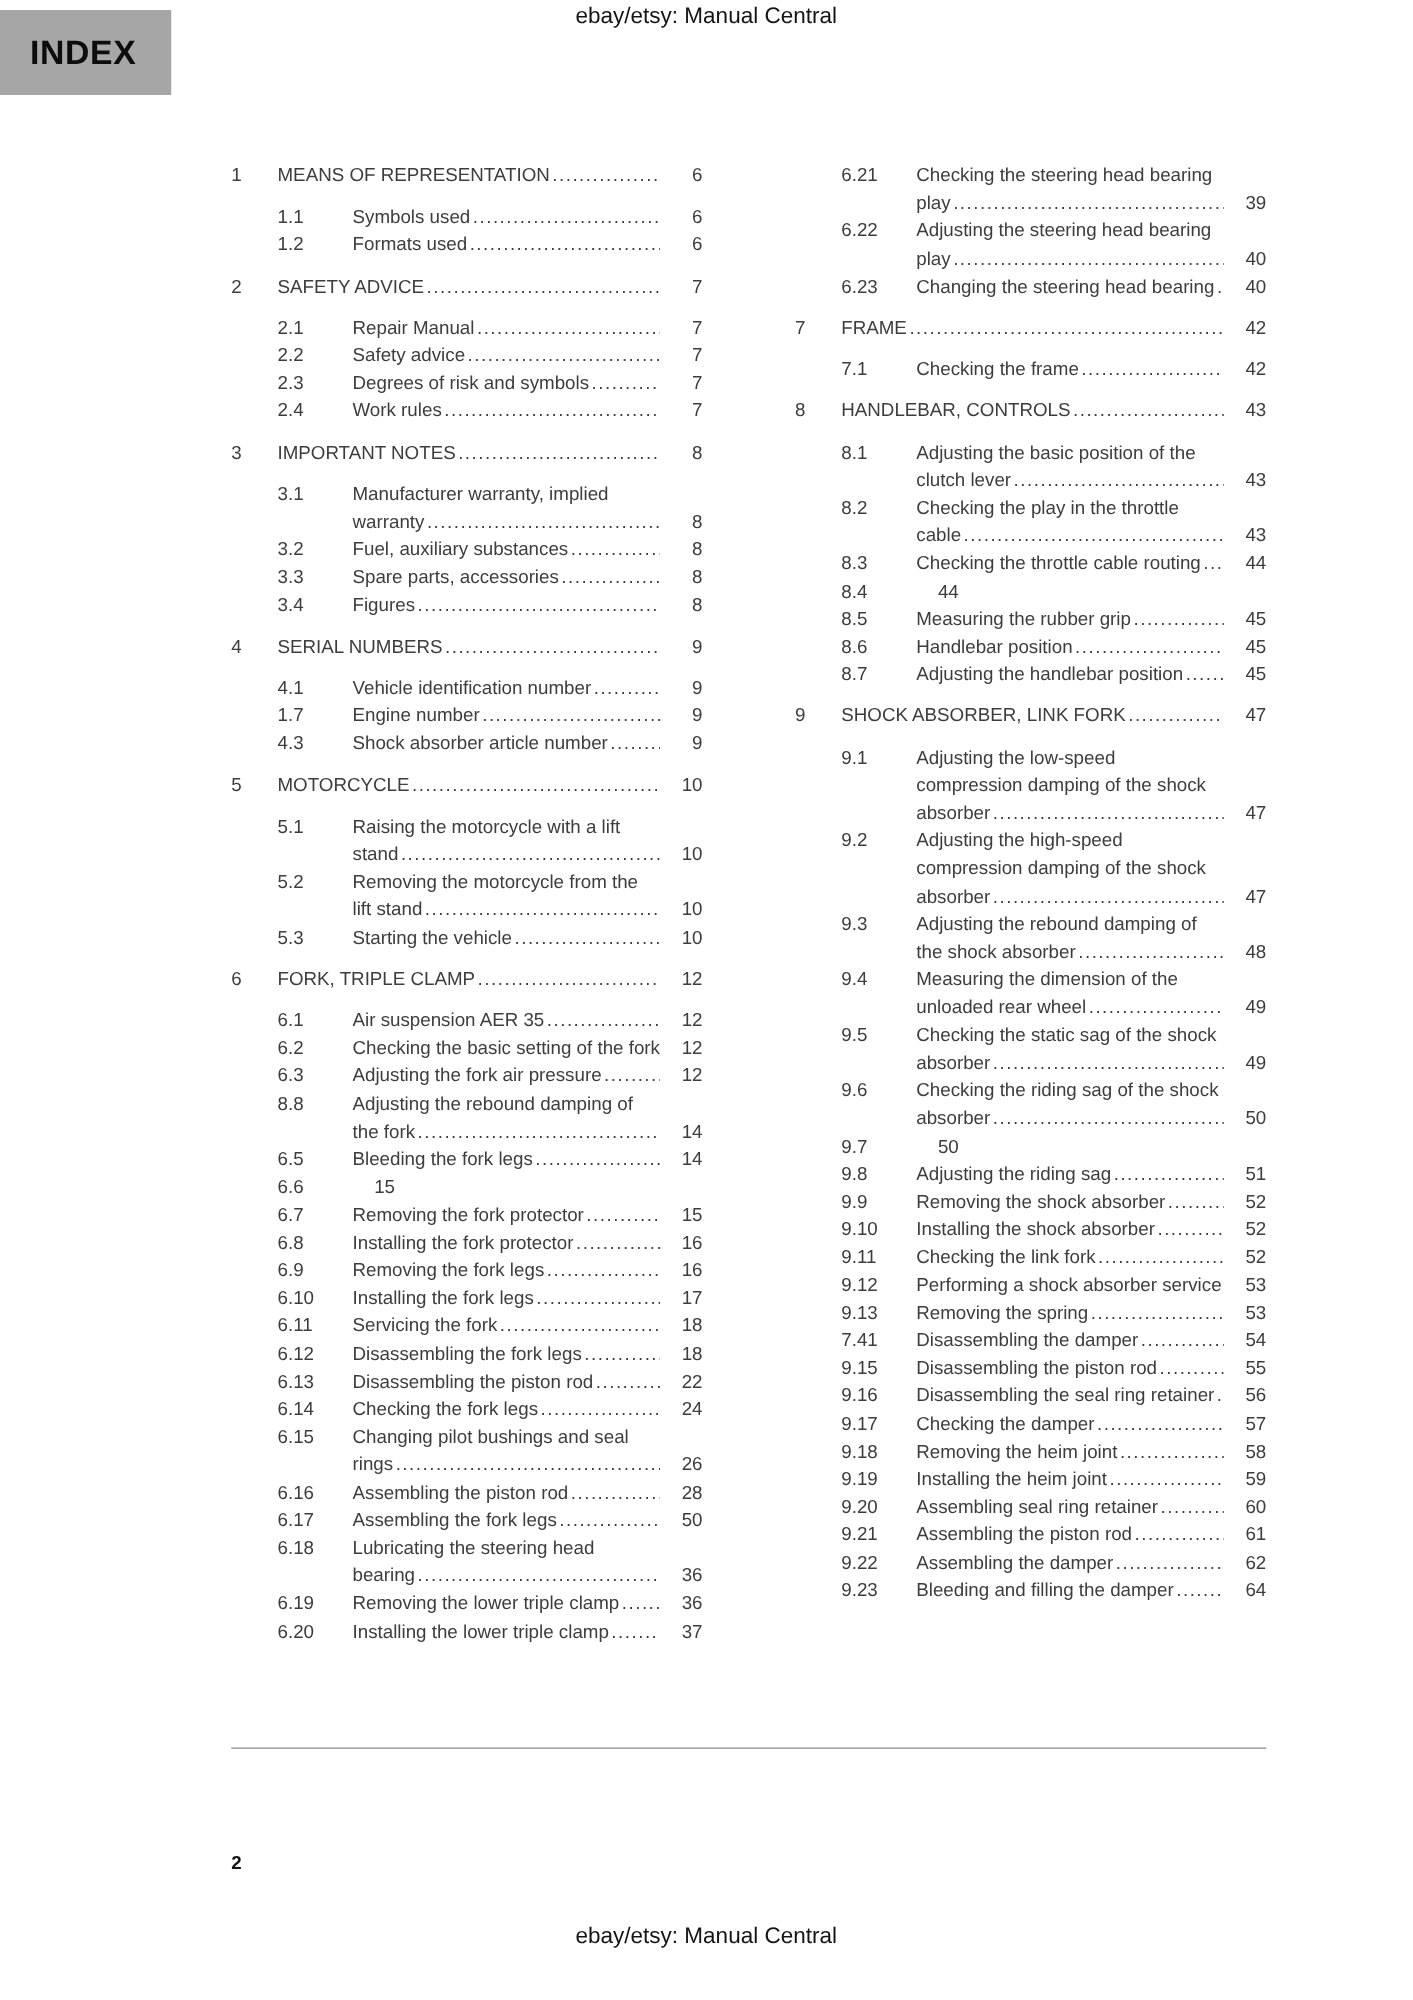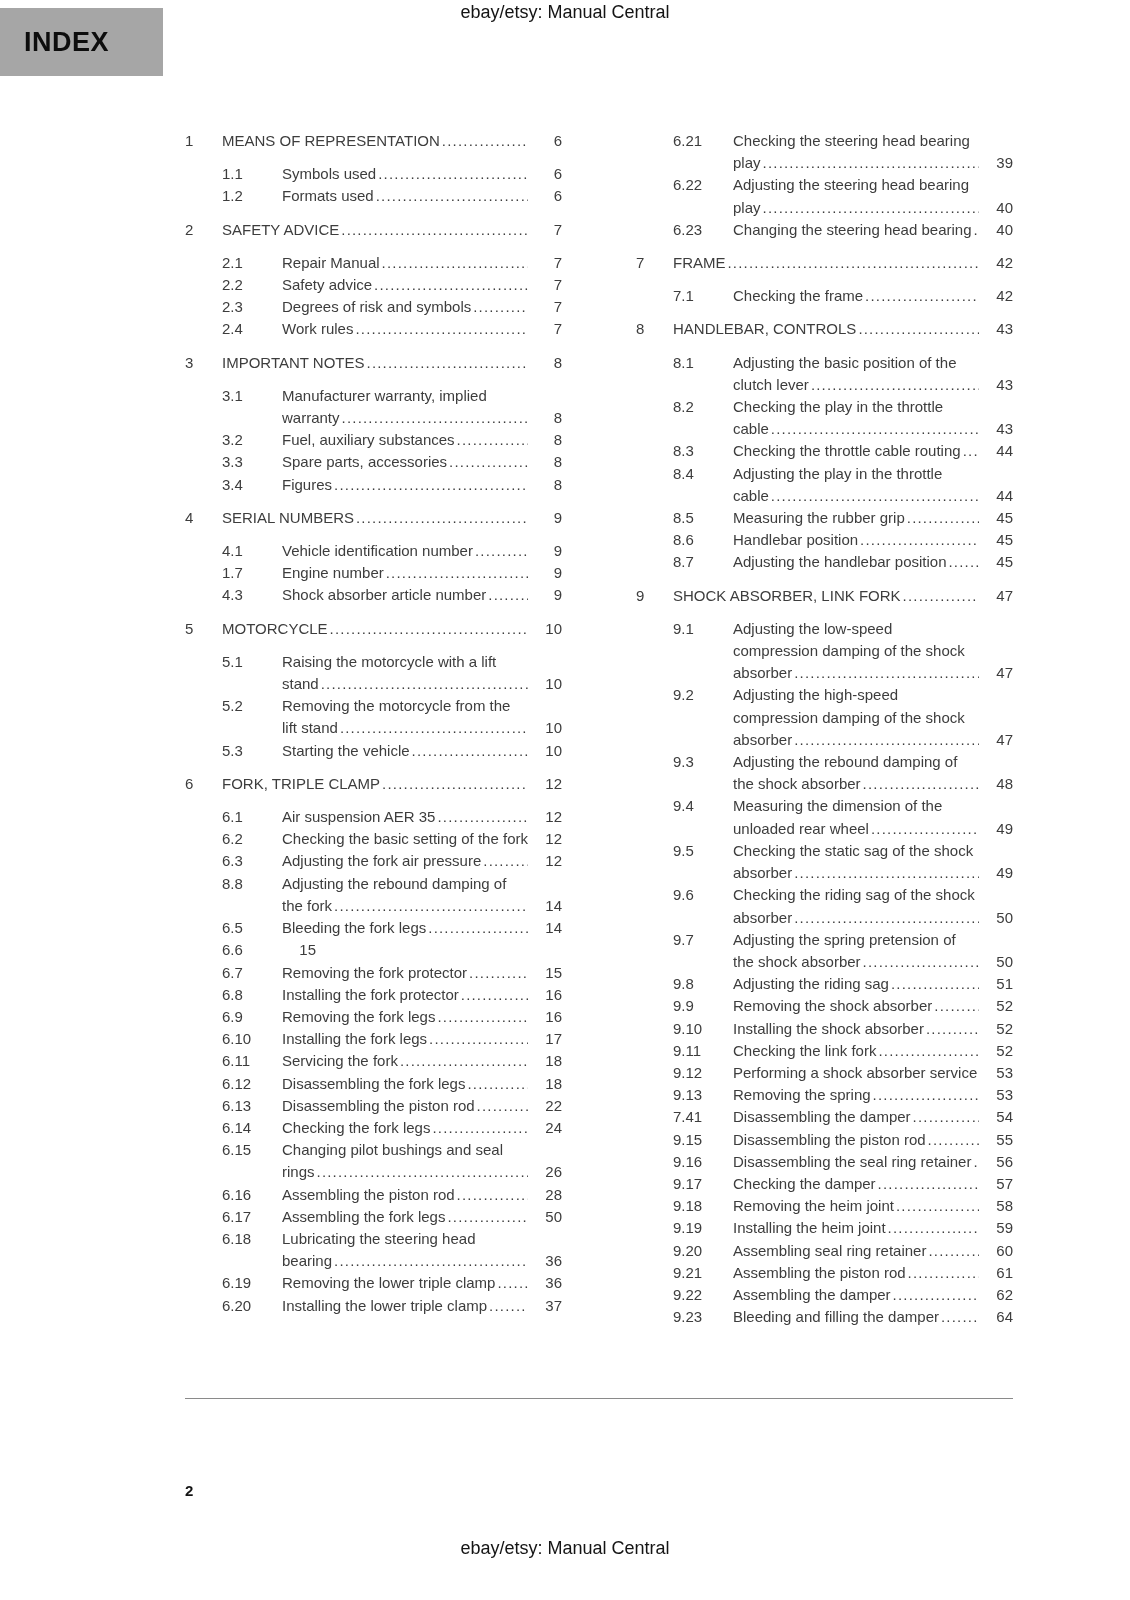--- a/index.html
+++ b/index.html
@@ -20,21 +20,21 @@
     width: 100%;
     text-align: center;
     font-size: 18px;
     color: #141414;
   }
 
   .index-box {
     position: absolute;
     top: 8px;
     left: 0;
-    width: 163px;
+    width: 137px;
     height: 68px;
     background: #a6a6a6;
     display: flex;
     align-items: center;
   }
   .index-label {
     font-size: 27px;
     font-weight: bold;
     color: #0d0d0d;
     padding-left: 24px;
@@ -376,21 +376,20 @@
     <span class="ttl">Checking the play in the throttle cable</span>
     <span class="pg">43</span>
   </div>
       <div class="entry sub">
     <span class="num">8.3</span>
     <span class="ttl">Checking the throttle cable routing</span>
     <span class="pg">44</span>
   </div>
       <div class="entry sub">
     <span class="num">8.4</span>
-    <span class="ttl">Adjusting the play in the throttle cable</span>
     <span class="pg">44</span>
   </div>
       <div class="entry sub">
     <span class="num">8.5</span>
     <span class="ttl">Measuring the rubber grip</span>
     <span class="pg">45</span>
   </div>
       <div class="entry sub">
     <span class="num">8.6</span>
     <span class="ttl">Handlebar position</span>
@@ -431,21 +430,20 @@
     <span class="ttl">Checking the static sag of the shock absorber</span>
     <span class="pg">49</span>
   </div>
       <div class="entry sub">
     <span class="num">9.6</span>
     <span class="ttl">Checking the riding sag of the shock absorber</span>
     <span class="pg">50</span>
   </div>
       <div class="entry sub">
     <span class="num">9.7</span>
-    <span class="ttl">Adjusting the spring pretension of the shock absorber</span>
     <span class="pg">50</span>
   </div>
       <div class="entry sub">
     <span class="num">9.8</span>
     <span class="ttl">Adjusting the riding sag</span>
     <span class="pg">51</span>
   </div>
       <div class="entry sub">
     <span class="num">9.9</span>
     <span class="ttl">Removing the shock absorber</span>

